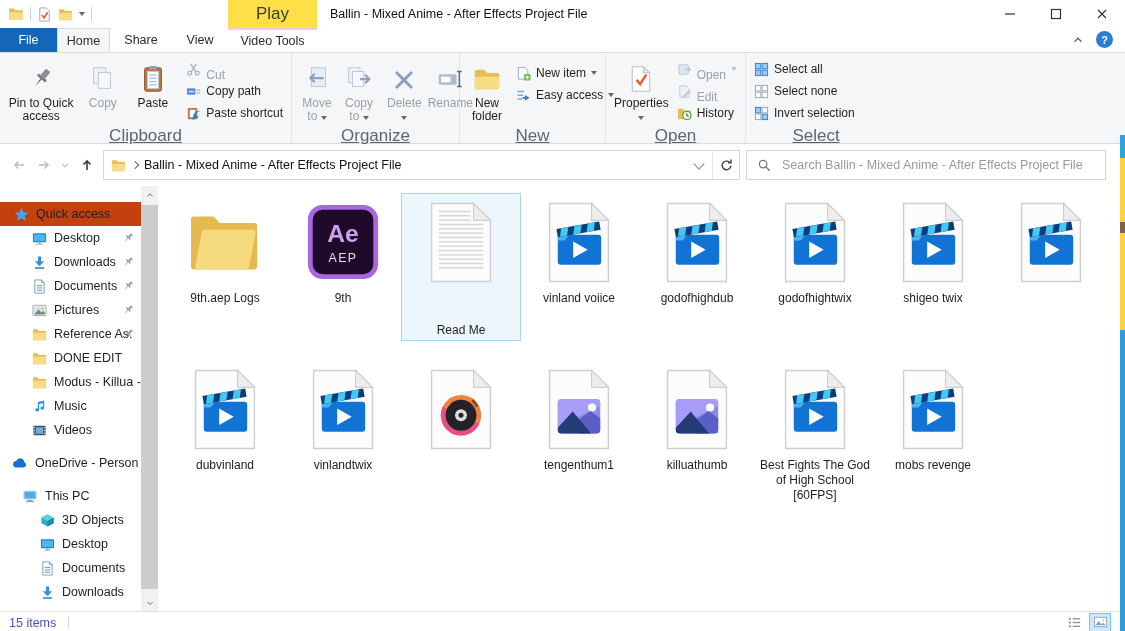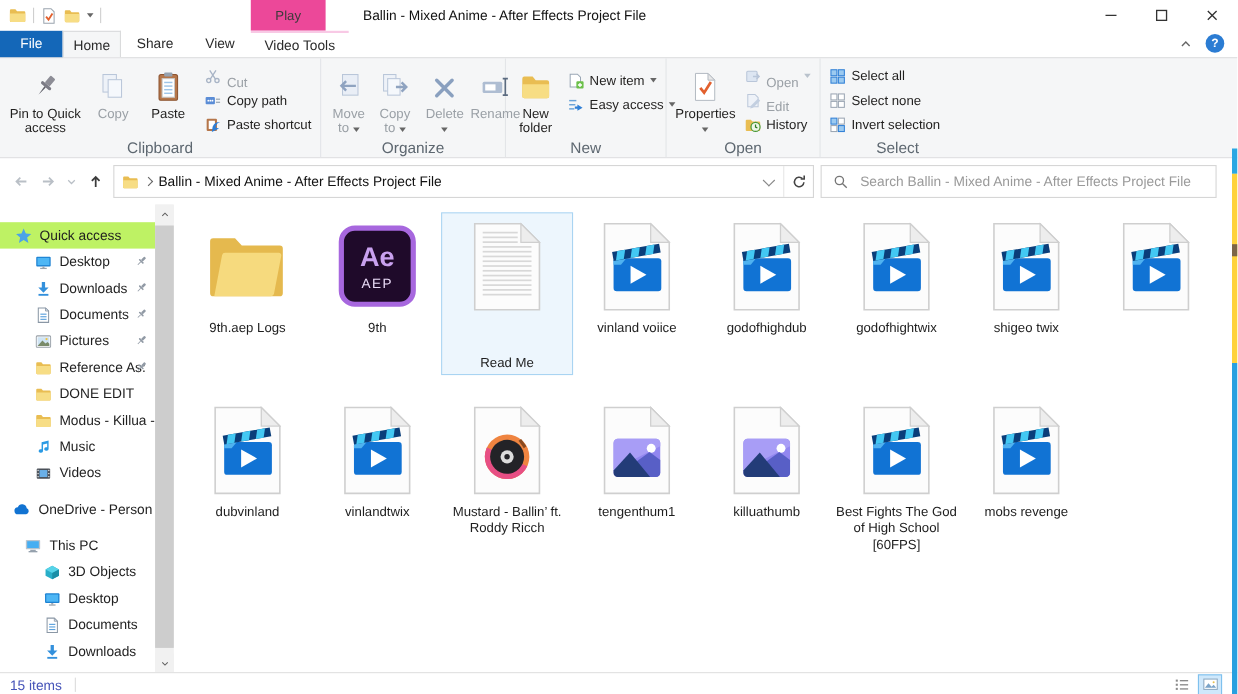--- a/index.html
+++ b/index.html
@@ -3,40 +3,40 @@
 <meta charset="utf-8">
 <style>
   html,body{margin:0;padding:0;width:1125px;height:631px;overflow:hidden;
     font-family:"Liberation Sans",sans-serif;font-size:12px;color:#201f1e;background:#fff;}
   .window{position:relative;width:1125px;height:631px;background:#fff;}
   
   .titlebar{position:relative;height:28px;background:#fff;display:flex;align-items:center;}
   .qat{display:flex;align-items:center;gap:6px;padding-left:8px;}
   .vsep{width:1px;height:14px;background:#cfcfcf;}
   .caret{width:0;height:0;border-left:3.5px solid transparent;border-right:3.5px solid transparent;border-top:4px solid #666;display:inline-block;}
-  .play-tab{position:absolute;left:228px;top:0;width:68px;height:28px;background:#ec4899;
-    display:flex;align-items:center;justify-content:center;color:#3b3b3b;font-size:12px;}
+  .play-tab{position:absolute;left:228px;top:0;width:89px;height:28px;background:#fde047;
+    display:flex;align-items:center;justify-content:center;color:#3b3b3b;font-size:17px;}
   .win-title{position:absolute;left:330px;top:0;height:28px;display:flex;align-items:center;font-size:12.5px;color:#111;}
   .win-controls{position:absolute;right:0;top:0;height:28px;display:flex;}
   .win-btn{width:46px;height:28px;display:flex;align-items:center;justify-content:center;}
   
   .tabrow{position:relative;height:24px;background:#fff;border-bottom:1px solid #dadbdc;display:flex;}
   .tab{display:flex;align-items:center;justify-content:center;font-size:12.5px;color:#2b2b2b;}
   .tab-file{width:57px;background:#1467b8;color:#fff;}
   .tab-home{width:53px;background:#f5f6f7;border:1px solid #dadbdc;border-bottom:none;position:relative;z-index:2;height:24px;box-sizing:border-box;}
   .tab-share{width:62px;}.tab-view{width:56px;}
   .tab-vt{width:89px;border-top:2px solid #f8c9e5;box-sizing:border-box;}
   .ribbon-collapse{position:absolute;right:38px;top:4px;width:18px;height:16px;display:flex;align-items:center;justify-content:center;}
   .help-btn{position:absolute;right:12px;top:3px;width:17px;height:17px;border-radius:50%;background:#2b7cd3;color:#fff;
     display:flex;align-items:center;justify-content:center;font-size:11px;font-weight:bold;}
   
   .ribbon{height:90px;background:#f5f6f7;border-bottom:1px solid #dadbdc;display:flex;}
   .rgroup{display:flex;flex-direction:column;border-right:1px solid #e3e5e8;box-sizing:border-box;}
   .rg-body{display:flex;flex:1;padding:3px 4px 0 4px;}
-  .rg-label{height:17px;text-align:center;font-size:14px;color:#5d6770;}
+  .rg-label{height:17px;text-align:center;font-size:17px;color:#5d6770;text-decoration:underline;}
   .bigbtn{display:flex;flex-direction:column;align-items:center;padding:2px 3px;}
   .bigbtn .bicon{height:36px;display:flex;align-items:flex-end;justify-content:center;}
   .bigbtn .blbl{text-align:center;line-height:13px;margin-top:3px;}
   .smallcol{display:flex;flex-direction:column;justify-content:flex-start;padding-top:2px;}
   .smallbtn{display:flex;align-items:center;gap:5px;height:22px;padding:0 4px;white-space:nowrap;}
   .dim{color:#9aa0a6;margin-top:12px;}
   .innersep{width:1px;background:#e3e5e8;margin:4px 2px;}
   
   .navrow{height:42px;display:flex;align-items:center;background:#fff;padding-left:6px;box-sizing:border-box;}
   .navbtn{width:25px;height:26px;display:flex;align-items:center;justify-content:center;}
@@ -50,21 +50,21 @@
   .searchbox input{border:none;outline:none;flex:1;font-family:"Liberation Sans",sans-serif;font-size:12.5px;color:#8b5cf6;background:transparent;}
   .searchbox input::placeholder{color:#9a9a9a;}
   .search-ico{padding:0 8px 0 10px;display:flex;align-items:center;}
   
   .main{display:flex;height:425px;}
   .sidebar{width:141px;padding-top:16px;box-sizing:border-box;}
   .side-item{height:24px;display:flex;align-items:center;gap:7px;position:relative;font-size:12.5px;color:#1f1f1f;}
   .side-item .pin{position:absolute;right:6px;top:5px;}
   .ind-qa{padding-left:14px;}.ind-qac{padding-left:32px;}.ind-od{padding-left:12px;}
   .ind-pc{padding-left:22px;}.ind-pcc{padding-left:40px;}
-  .side-sel{background:#bef264;}
+  .side-sel{background:#c2410c;}
   .gap8{margin-top:9px;}
   .sidescroll{width:17px;background:#f1f1f1;position:relative;}
   .ss-up,.ss-down{position:absolute;left:0;width:17px;height:17px;display:flex;align-items:center;justify-content:center;background:#f1f1f1;}
   .ss-up{top:0;}.ss-down{bottom:0;}
   .ss-thumb{position:absolute;left:0;top:19px;width:17px;height:384px;background:#cdcdcd;}
   .content{flex:1;padding:8px 0 0 8px;box-sizing:border-box;position:relative;}
   .frow{display:flex;align-items:flex-start;min-height:167px;}
   .file-item{width:118px;display:flex;flex-direction:column;align-items:center;padding:2px 0;box-sizing:border-box;}
   .file-item.selected{background:#edf6fd;outline:1px solid #a9d4f2;gap:32px;}
   .ficon{height:92px;display:flex;align-items:center;justify-content:center;}
@@ -875,21 +875,20 @@
               </svg>
             </div>
           <div class="flabel">vinlandtwix</div>
         </div>
         <div class="file-item">
           <div class="ficon">
               <svg width="62" height="81">
                 <use href="#sym-music"></use>
               </svg>
             </div>
-          <div class="flabel">Mustard - Ballin’ ft. Roddy Ricch</div>
         </div>
         <div class="file-item">
           <div class="ficon">
               <svg width="62" height="81">
                 <use href="#sym-image"></use>
               </svg>
             </div>
           <div class="flabel">tengenthum1</div>
         </div>
         <div class="file-item">

